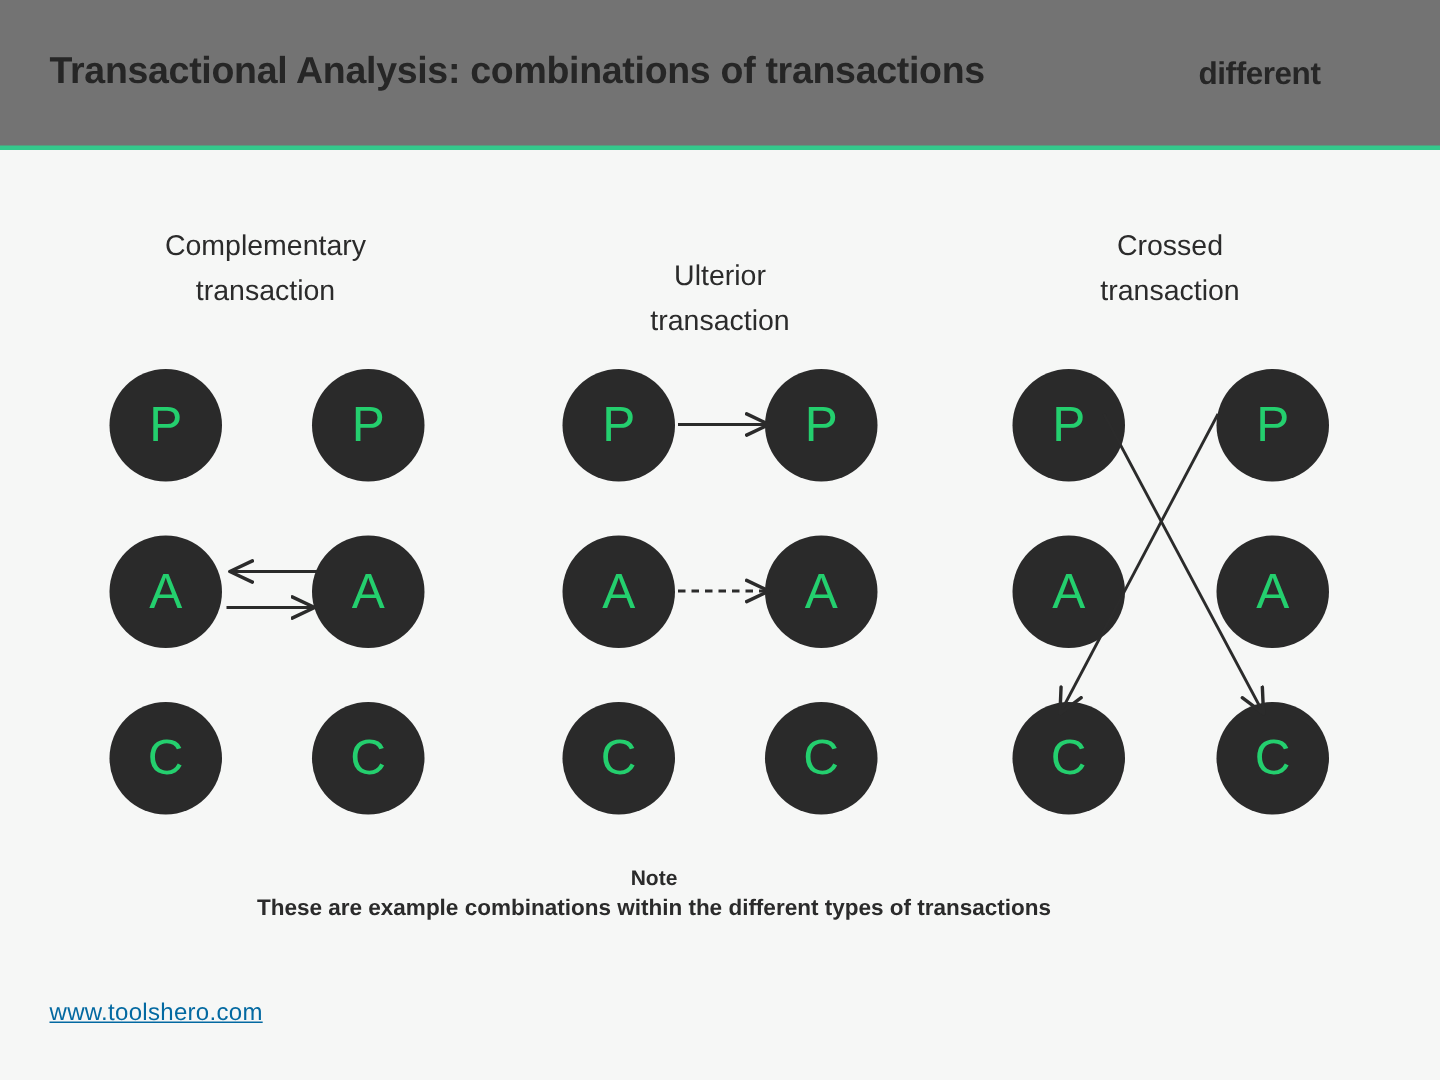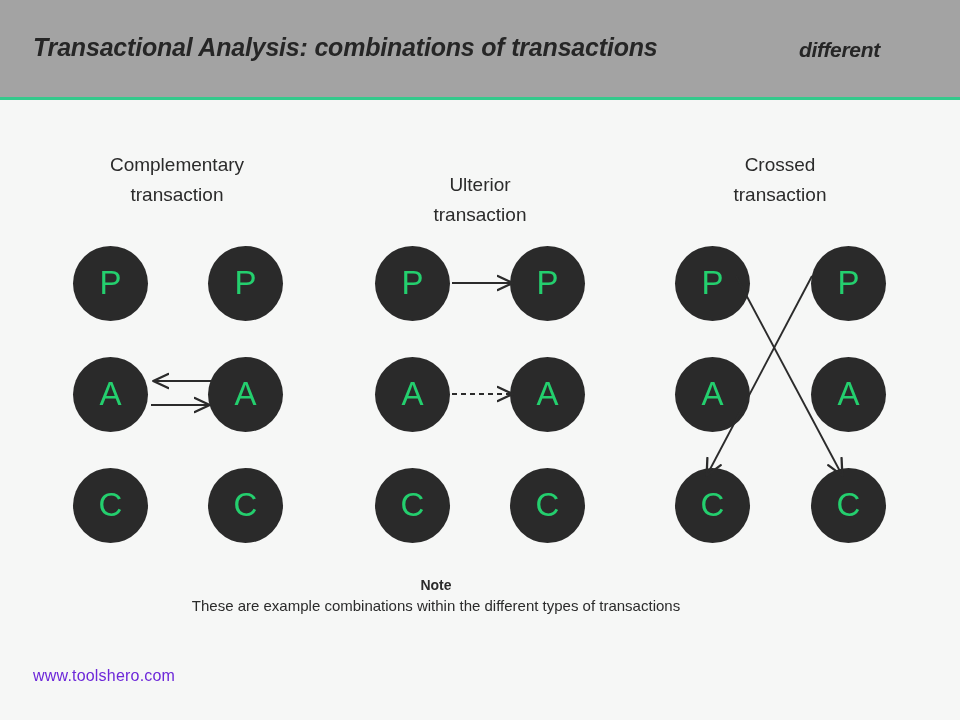--- a/index.html
+++ b/index.html
@@ -16,22 +16,21 @@
     overflow: hidden;
     position: relative;
   }
 
   
   #header {
     position: absolute;
     left: 0; top: 0;
     width: 960px;
     height: 98px;
-    background: #a3a3a3;
-    font-style: italic;
+    background: #737373;
   }
   #page-title {
     position: absolute;
     left: 33px;
     top: 33px;
     font-size: 25px;
     font-weight: bold;
     letter-spacing: -0.2px;
     color: #262626;
     white-space: nowrap;
@@ -117,30 +116,32 @@
   #note-title {
     font-size: 14px;
     font-weight: bold;
     color: #2b2b2b;
     line-height: 20px;
   }
   #note-body {
     font-size: 15px;
     color: #2b2b2b;
     line-height: 22px;
+    font-weight: bold;
   }
 
   
   #footer-url {
     position: absolute;
     left: 33px;
     top: 667px;
     font-size: 16px;
-    color: #6d28d9;
+    color: #0369a1;
     letter-spacing: 0.2px;
+    text-decoration: underline;
   }
 </style>
 </head>
 <body>
 
 <div id="header">
   <div id="page-title">Transactional Analysis: combinations of transactions</div>
   <div id="brand-logo">different</div>
 </div>
 <div id="accent-rule"></div>

